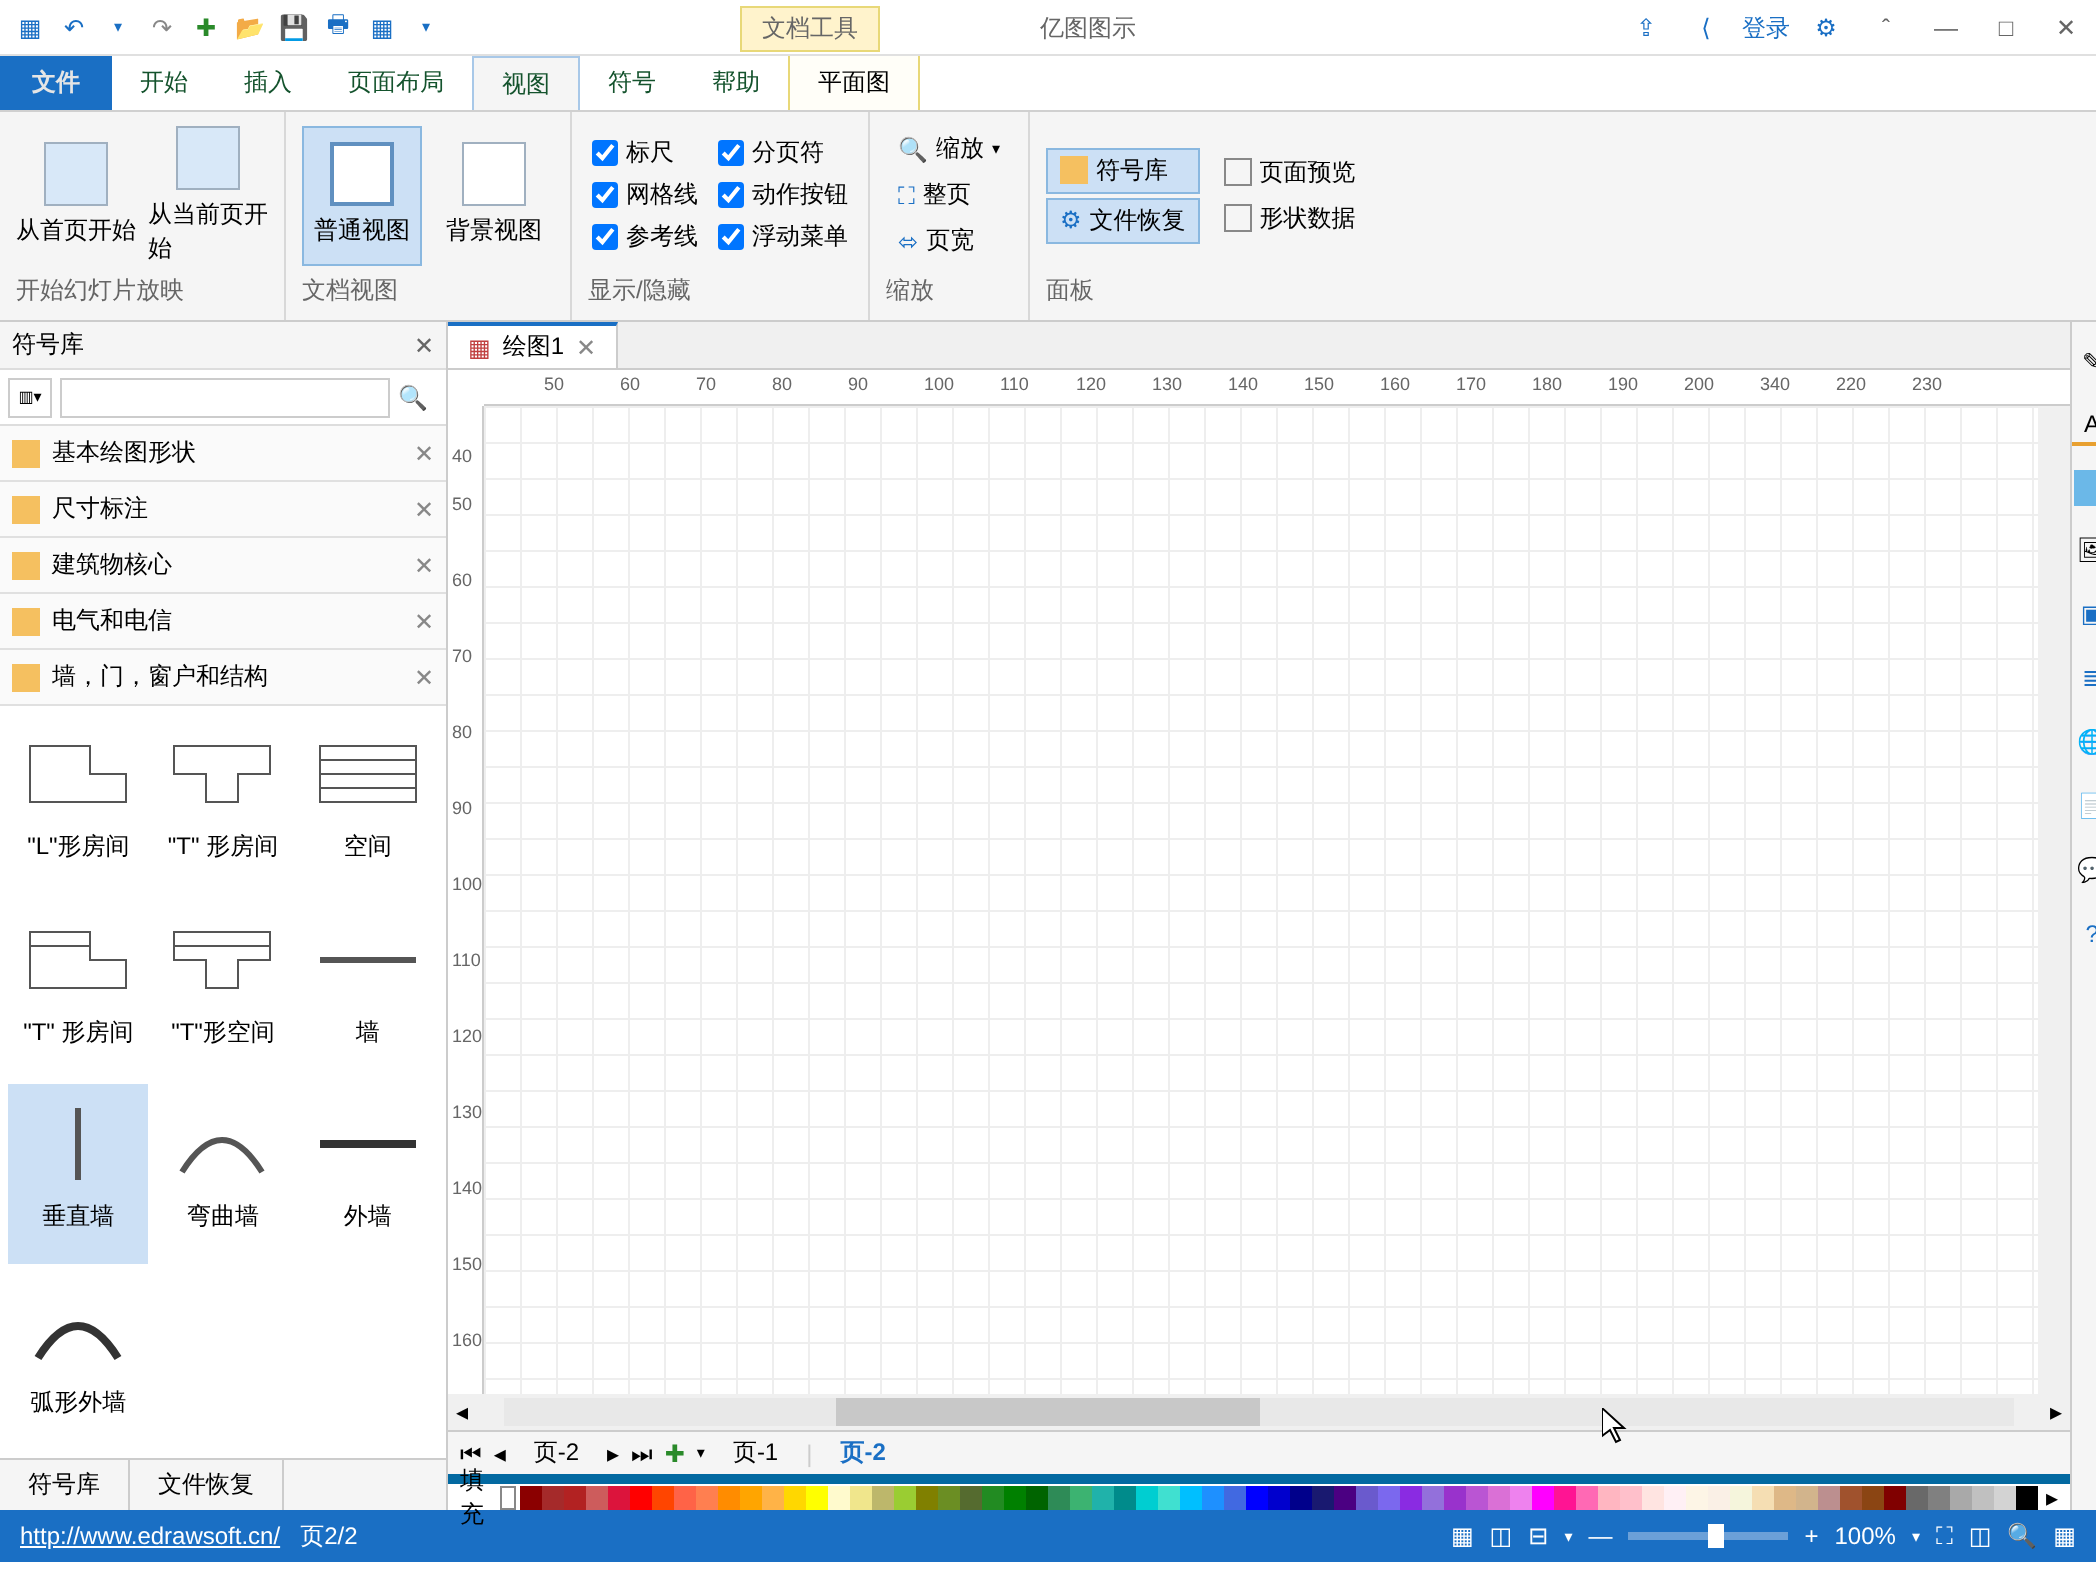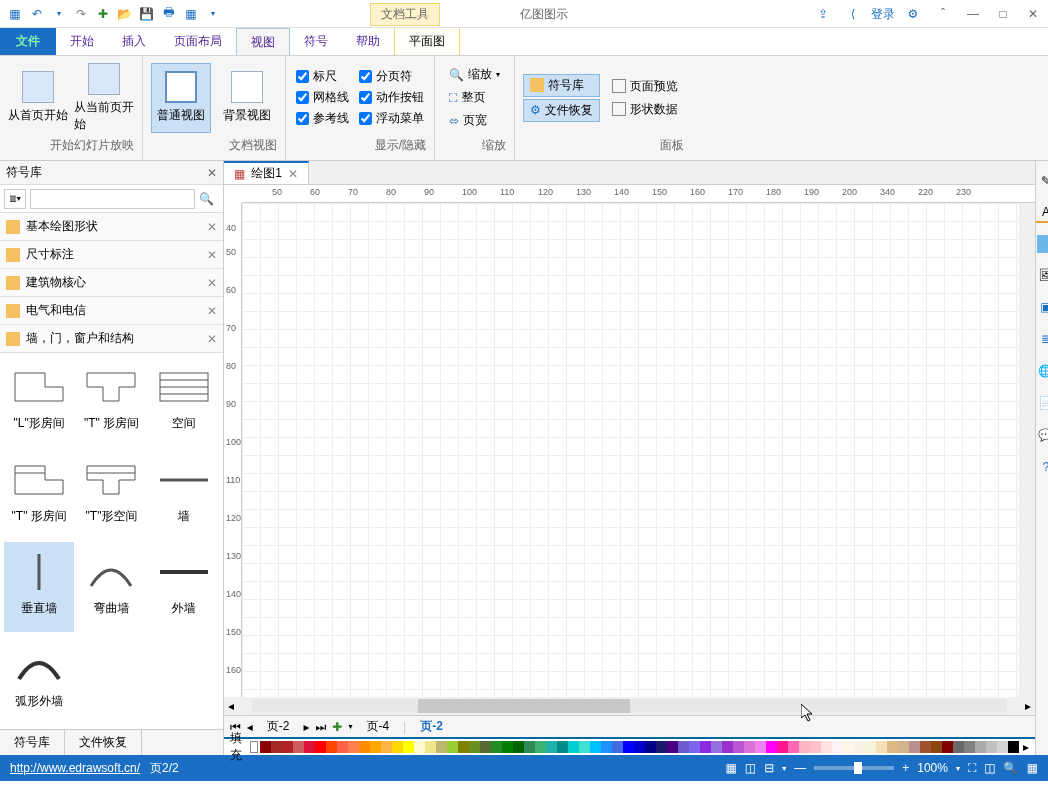--- a/index.html
+++ b/index.html
@@ -5,28 +5,28 @@
 *{box-sizing:border-box;margin:0;padding:0;font-family:"Microsoft YaHei",sans-serif;font-size:12px;user-select:none}
 body{width:1048px;height:792px;overflow:hidden;background:#fff;position:relative}
 .qat{height:28px;background:#fff;display:flex;align-items:center;padding:0 6px;gap:4px;border-bottom:1px solid #e0e0e0}
 .qat-icon{width:18px;height:18px;display:flex;align-items:center;justify-content:center;cursor:pointer}
 .title-section{position:absolute;top:0;left:370px;display:flex;gap:80px;height:28px;align-items:center}
 .title-tab{background:#fff3cc;border:1px solid #e8d878;padding:2px 10px;color:#666}
 .app-title{color:#666}
 .win-controls{position:absolute;right:0;top:0;display:flex;gap:0;height:28px;align-items:center}
 .win-btn{width:30px;height:28px;display:flex;align-items:center;justify-content:center;cursor:pointer;color:#666}
 .menubar{height:28px;background:#fff;display:flex;align-items:center;border-bottom:1px solid #d0d0d0}
-.menu-file{background:#1a6fc4;color:#86efac;padding:0 16px;height:100%;display:flex;align-items:center;font-weight:bold}
-.menu-item{padding:0 14px;height:100%;display:flex;align-items:center;cursor:pointer;color:#4c1d95}
+.menu-file{background:#1a6fc4;color:#e5e5e5;padding:0 16px;height:100%;display:flex;align-items:center;font-weight:bold}
+.menu-item{padding:0 14px;height:100%;display:flex;align-items:center;cursor:pointer;color:#14532d}
 .menu-item.active{border:1px solid #a8c8e8;border-bottom:none;background:#f5f5f5}
 .menu-context{border-left:1px solid #e8d878;border-right:1px solid #e8d878;background:#fffef8;padding:0 14px;height:100%;display:flex;align-items:center}
 .ribbon{height:105px;background:#f5f5f5;display:flex;border-bottom:1px solid #ccc}
 .ribbon-group{display:flex;flex-direction:column;border-right:1px solid #d8d8d8;padding:4px 8px;height:100%}
 .ribbon-group-content{flex:1;display:flex;align-items:center;gap:6px}
-.ribbon-group-label{text-align:right;color:#666;padding:2px 0}
+.ribbon-group-label{text-align:left;color:#666;padding:2px 0}
 .big-btn{display:flex;flex-direction:column;align-items:center;justify-content:center;width:60px;height:70px;cursor:pointer;gap:4px}
 .big-btn.active{background:#cce0f5;border:1px solid #8ab8e0}
 .big-btn-icon{width:32px;height:32px;background:#e0e8f0;border:1px solid #a0b0c0}
 .check-col{display:flex;flex-direction:column;gap:4px;padding:2px}
 .check-row{display:flex;align-items:center;gap:4px;cursor:pointer}
 .check-row input{width:13px;height:13px}
 .panel-btns{display:flex;flex-direction:column;gap:2px}
 .panel-btn{display:flex;align-items:center;gap:4px;padding:2px 6px;cursor:pointer}
 .panel-btn.active{background:#cce0f5;border:1px solid #8ab8e0}
 .sq-icon{width:14px;height:14px;display:inline-block}
@@ -58,21 +58,21 @@
 .canvas-row{flex:1;display:flex;overflow:hidden}
 .ruler-v{width:18px;background:#fff;border-right:1px solid #ccc;position:relative;overflow:hidden}
 .ruler-v span{position:absolute;font-size:9px;color:#666;left:2px}
 .canvas{flex:1;background:#fff;position:relative;background-image:linear-gradient(#eee 1px,transparent 1px),linear-gradient(90deg,#eee 1px,transparent 1px);background-size:18px 18px}
 .scroll-h{height:18px;background:#f0f0f0;display:flex;align-items:center}
 .scroll-track{flex:1;height:14px;background:#e8e8e8;margin:0 14px;position:relative}
 .scroll-thumb{position:absolute;height:100%;background:#c8c8c8;left:22%;width:28%}
 .page-tabs{height:22px;display:flex;align-items:center;background:#f5f5f5;border-top:1px solid #ccc;gap:6px;padding:0 6px}
 .page-tab{padding:0 8px;cursor:pointer}
 .page-tab.active{color:#1a6fc4;font-weight:bold}
-.color-bar{height:18px;display:flex;align-items:center;padding:0 6px;gap:0;background:#fff;border-top:2px solid #0369a1}
+.color-bar{height:18px;display:flex;align-items:center;padding:0 6px;gap:0;background:#fff;border-top:5px solid #0369a1}
 .color-label{margin-right:4px}
 .color-sw{width:11px;height:12px;cursor:pointer}
 .right-panel{width:32px;background:#f5f5f5;border-left:1px solid #ccc;display:flex;flex-direction:column;align-items:center;padding-top:10px;gap:12px}
 .right-icon{width:20px;height:20px;cursor:pointer;display:flex;align-items:center;justify-content:center}
 .statusbar{height:26px;background:#1a6fc4;color:#fff;display:flex;align-items:center;padding:0 10px;gap:10px}
 .status-link{text-decoration:underline;cursor:pointer}
 .status-right{margin-left:auto;display:flex;align-items:center;gap:8px}
 .zoom-slider{width:80px;height:4px;background:#6ba0d8;position:relative}
 .zoom-thumb{position:absolute;width:8px;height:12px;background:#fff;top:-4px;left:50%}
 .cursor{position:absolute;left:801px;top:704px;pointer-events:none;z-index:9999}
@@ -413,21 +413,21 @@
       <span style="width:14px;text-align:center">▸</span>
     </div>
     <div class="page-tabs">
       <span>⏮</span>
       <span>◂</span>
       <span class="page-tab">页-2</span>
       <span>▸</span>
       <span>⏭</span>
       <span style="color:#2a8a2a">✚</span>
       <span style="font-size:8px">▾</span>
-      <span class="page-tab">页-4</span>
+      <span class="page-tab">页-1</span>
       <span style="color:#ccc">|</span>
       <span class="page-tab active">页-2</span>
     </div>
     <div class="color-bar">
       <span class="color-label">填充</span>
       <span style="width:12px;height:12px;border:1px solid #888;margin-right:2px"></span>
       <div id="colors" style="display:flex">
           <div class="color-sw" style="background: rgb(139, 0, 0);"></div>
           <div class="color-sw" style="background: rgb(165, 42, 42);"></div>
           <div class="color-sw" style="background: rgb(178, 34, 34);"></div>

